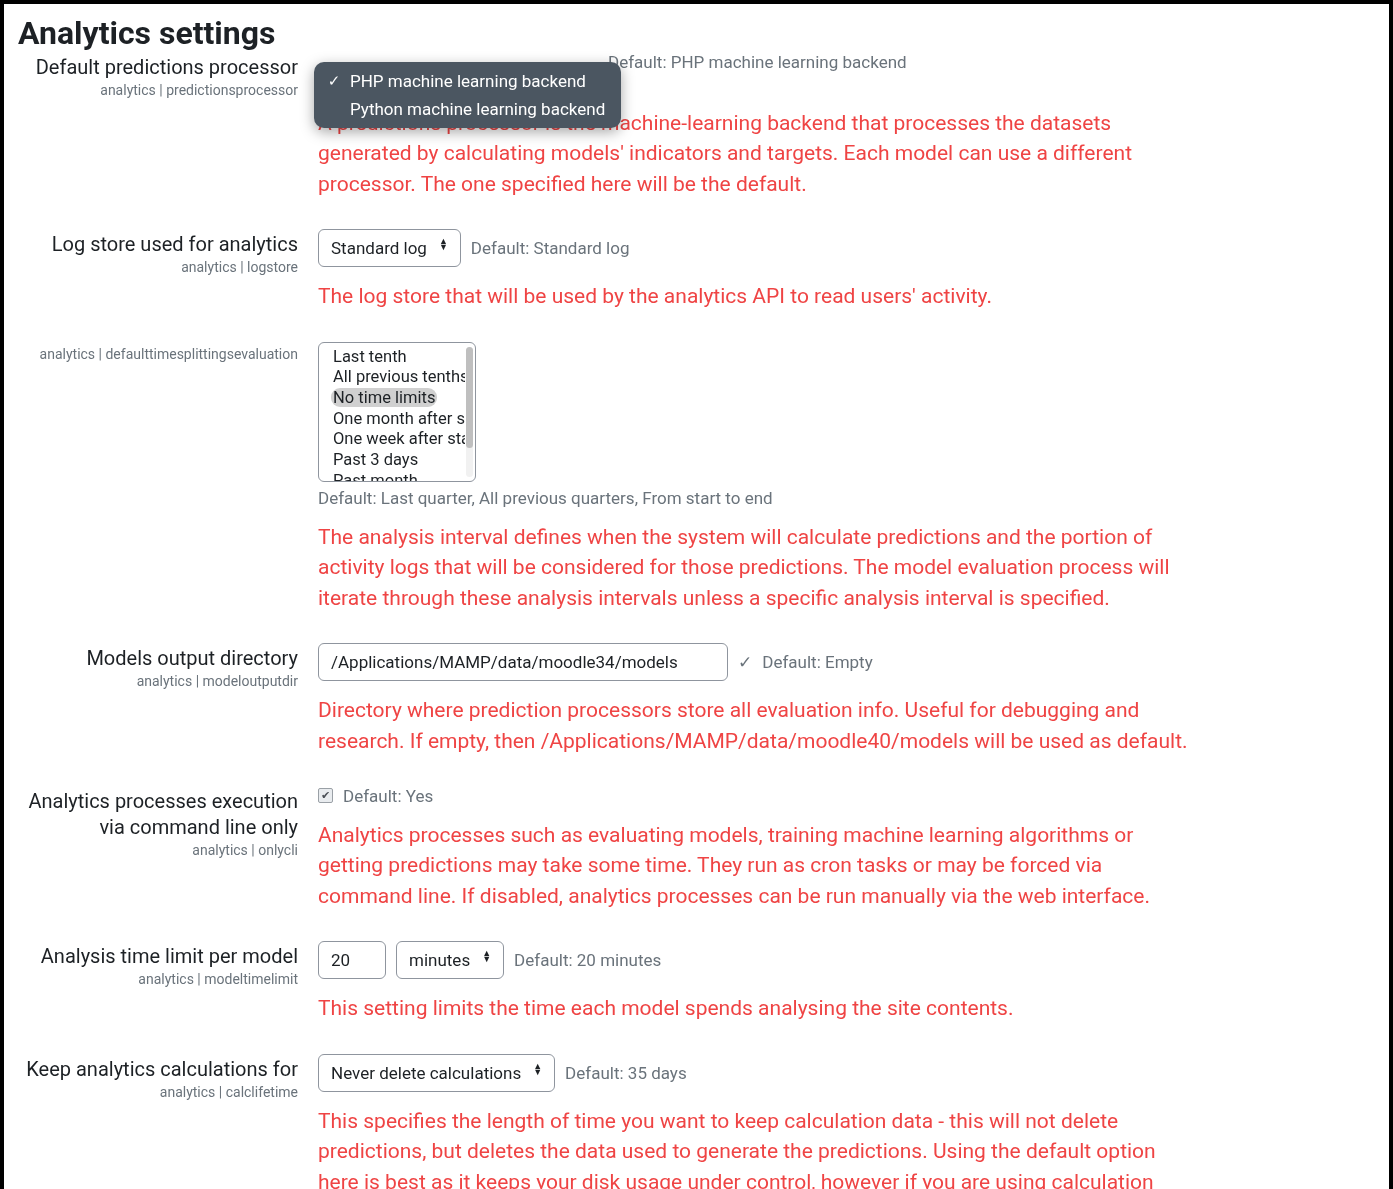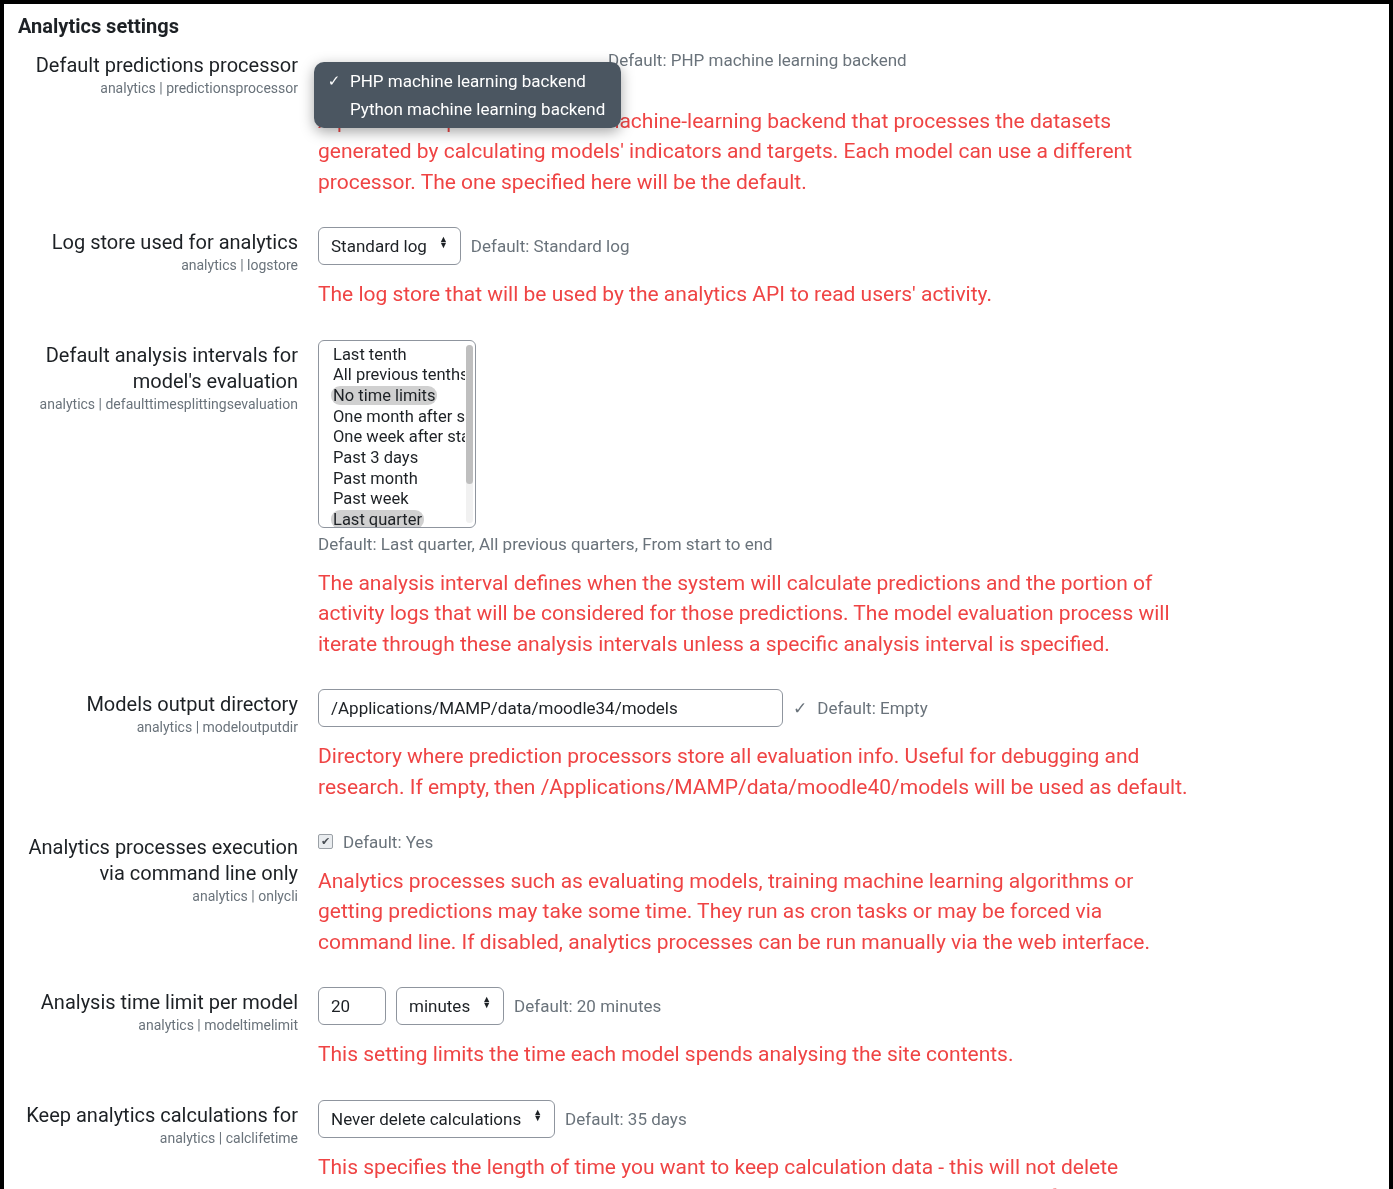--- a/index.html
+++ b/index.html
@@ -8,23 +8,22 @@
     font-size: 16px;
     color: #1d2125;
     background: #fff;
     border: 4px solid #000;
     width: 1393px;
     min-height: 1189px;
     padding: 10px 14px 20px 14px;
     position: relative;
   }
   h1.page-title {
-    font-size: 20px;
+    font-size: 32px;
     font-weight: 700;
-    margin-bottom: 12px;
   }
   .setting-row {
     display: flex;
     align-items: flex-start;
     margin-bottom: 6px;
   }
   .label-col {
     width: 300px;
     flex: 0 0 300px;
     text-align: right;
@@ -68,35 +67,35 @@
     border: 1px solid #8f959e;
     border-radius: 6px;
     padding: 8px 12px;
     font-size: 17px;
     color: #1d2125;
     background: #fff;
     display: inline-flex;
     align-items: flex-start;
     gap: 8px;
   }
-  .text-input { width: 465px; }
+  .text-input { width: 410px; }
   .num-input { width: 68px; }
   .updown {
     display: inline-flex;
     flex-direction: column;
     line-height: 6px;
     font-size: 9px;
     color: #1d2125;
     margin-left: 4px;
   }
   .multiselect {
     border: 1px solid #8f959e;
     border-radius: 6px;
     width: 158px;
-    height: 188px;
+    height: 140px;
     overflow: hidden;
     position: relative;
     background: #fff;
   }
   .multiselect .scroll {
     position: absolute;
     inset: 0 10px 0 0;
     overflow: hidden;
     padding: 4px 0 0 12px;
   }
@@ -220,21 +219,20 @@
           </span>
       </div>
       <span class="default-text">Default: Standard log</span>
     </div>
     <div class="desc">The log store that will be used by the analytics API to read users' activity.</div>
   </div>
 </div>
 
 <div class="setting-row">
   <div class="label-col">
-    <div class="label-text">Default analysis intervals for model's evaluation</div>
     <div class="setting-key">analytics | defaulttimesplittingsevaluation</div>
   </div>
   <div class="field-col">
     <div class="multiselect">
       <div class="scroll">
         <div class="opt">Last tenth</div>
         <div class="opt">All previous tenths</div>
         <div><span class="opt sel">No time limits</span></div>
         <div class="opt">One month after start</div>
         <div class="opt">One week after start</div>

